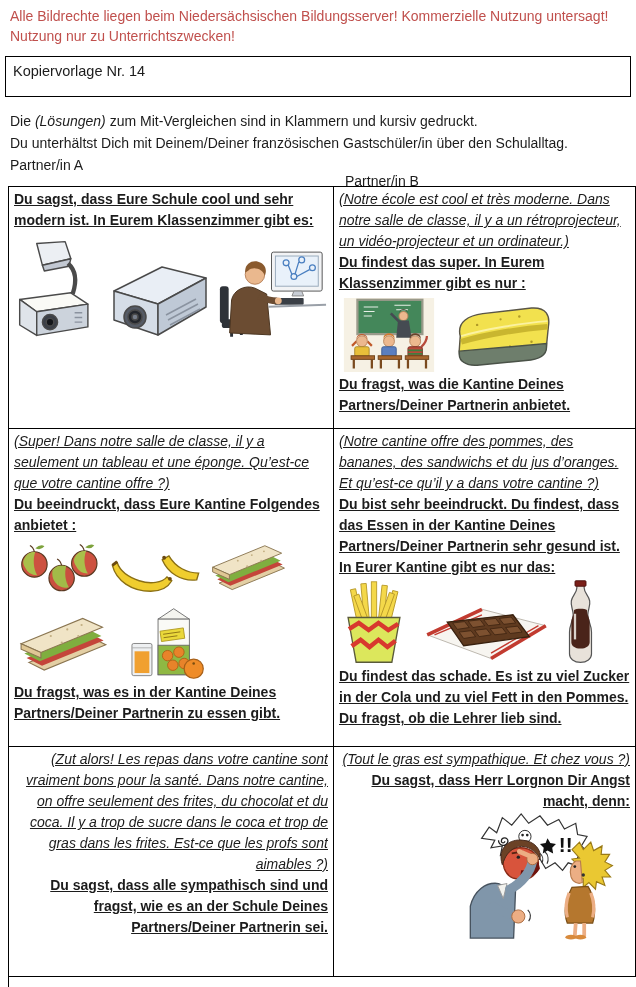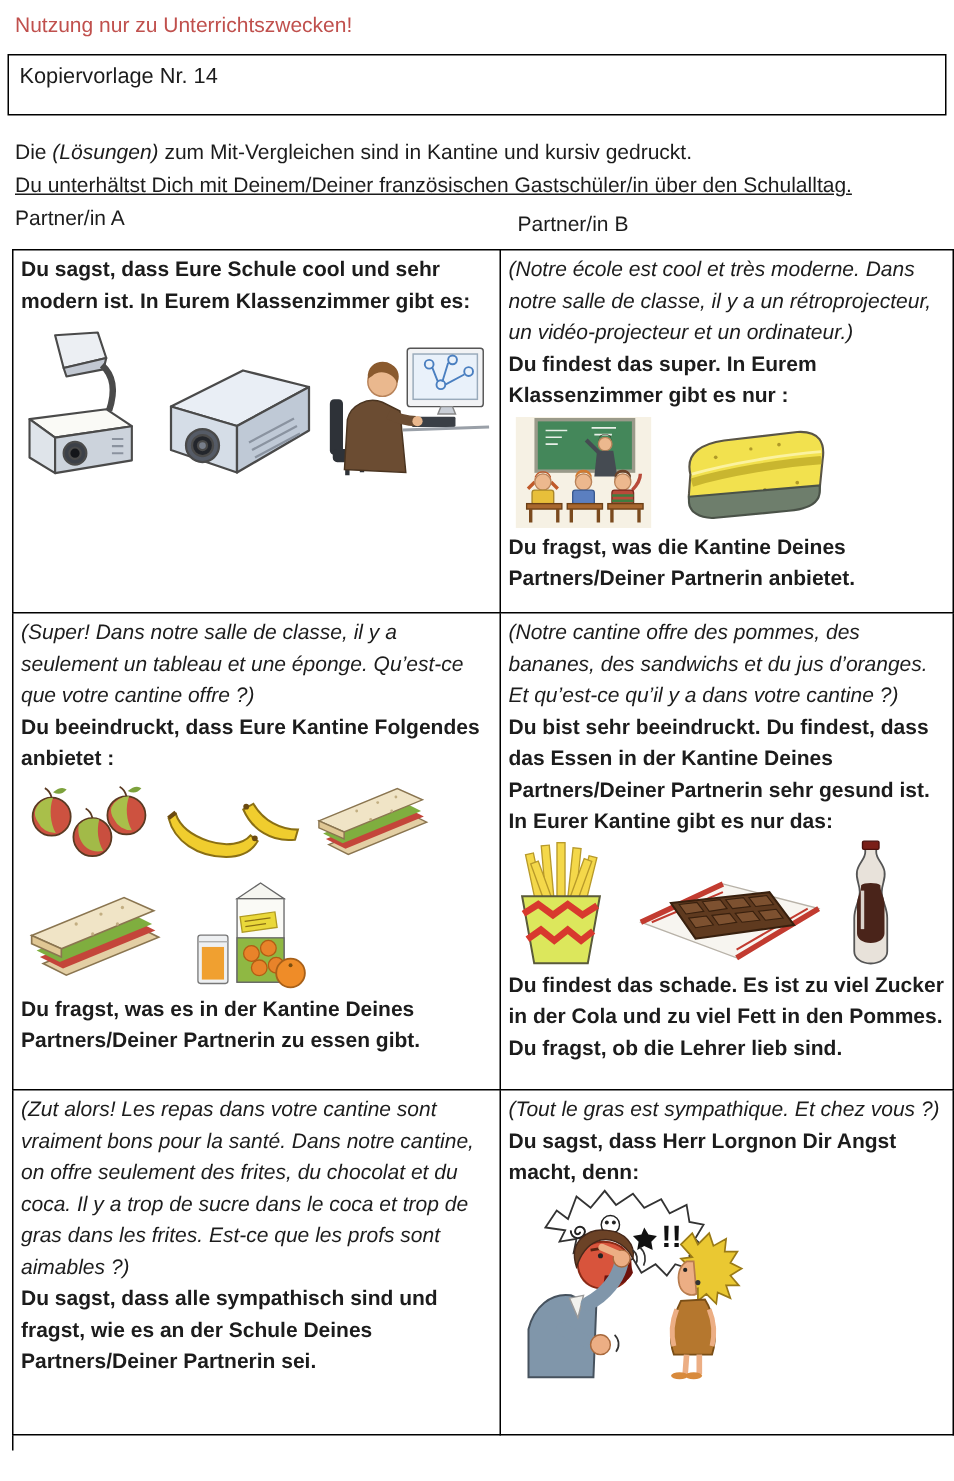--- a/index.html
+++ b/index.html
@@ -1,59 +1,60 @@
 <!DOCTYPE html>
 <html><head>
 <meta charset="utf-8">
 <style>
   html,body{margin:0;padding:0;background:#fff;}
   .page{position:relative;width:636px;height:987px;overflow:hidden;box-sizing:border-box;
         font-family:"Liberation Sans",sans-serif;color:#1c1c1c;background:#fff;}
   .notice{margin:6px 0 0 10px;font-size:14px;line-height:20px;color:#C0504D;white-space:nowrap;}
   .kv-box{margin:10px 5px 0 5px;border:1.6px solid #000;padding:6px 7px 17px 7px;font-size:14.5px;}
   .intro{margin:13px 10px 0 10px;font-size:14px;line-height:22px;}
-  .intro .nw{white-space:nowrap;text-decoration:underline;}
+  .intro .nw{white-space:nowrap;}
   .it{font-style:italic;}
   .partners{position:relative;height:22px;}
-  .partner-b{position:absolute;left:335px;top:4px;}
+  .partner-b{position:absolute;left:335px;top:16px;}
   table.sheet{border-collapse:collapse;table-layout:fixed;margin:10px 0 0 8px;}
-  .sheet td{border:1.6px solid #000;vertical-align:top;padding:2px 5px;font-size:14px;line-height:21px;}
+  .sheet td{border:1.6px solid #000;vertical-align:top;padding:2px 5px;font-size:14px;line-height:21px;text-decoration:underline;}
   .cw{overflow:hidden;}
   .r1 .cw{height:237px;}
   .r2 .cw{height:313px;}
-  .r3 .cw{height:225px;}
+  .r3 .cw{height:225px;text-align:right;}
   .r4 td{height:16px;padding:1px 5px;line-height:17px;}
   .sol{font-style:italic;margin:0;}
   .task{font-weight:bold;margin:0;}
   .gap{}
   .mt2{margin-top:2px;}
   .imgrow{display:flex;align-items:flex-end;}
   .g6 > * + *{margin-left:6px;}
   .g10 > * + *{margin-left:10px;}
   .ill{display:inline-block;line-height:0;}
   .stub{width:0;height:10px;border-left:1.6px solid #000;margin-left:8px;}
 </style>
 </head>
 <body>
 
 <div class="page">
 
   <div class="notice">
+    <div>Alle Bildrechte liegen beim Niedersächsischen Bildungsserver! Kommerzielle Nutzung untersagt!</div>
     <div>Nutzung nur zu Unterrichtszwecken!</div>
   </div>
 
   <div class="kv-box">
     <span>Kopiervorlage Nr. 14</span>
   </div>
 
   <div class="intro">
     <div>
       <span>Die</span>
       <span class="it">(Lösungen)</span>
-      <span>zum Mit-Vergleichen sind in Kantine und kursiv gedruckt.</span>
+      <span>zum Mit-Vergleichen sind in Klammern und kursiv gedruckt.</span>
     </div>
     <div class="nw">Du unterhältst Dich mit Deinem/Deiner französischen Gastschüler/in über den Schulalltag.</div>
     <div class="partners">
       <span>Partner/in A</span>
       <span class="partner-b">Partner/in B</span>
     </div>
   </div>
 
   <table class="sheet">
     <colgroup>

